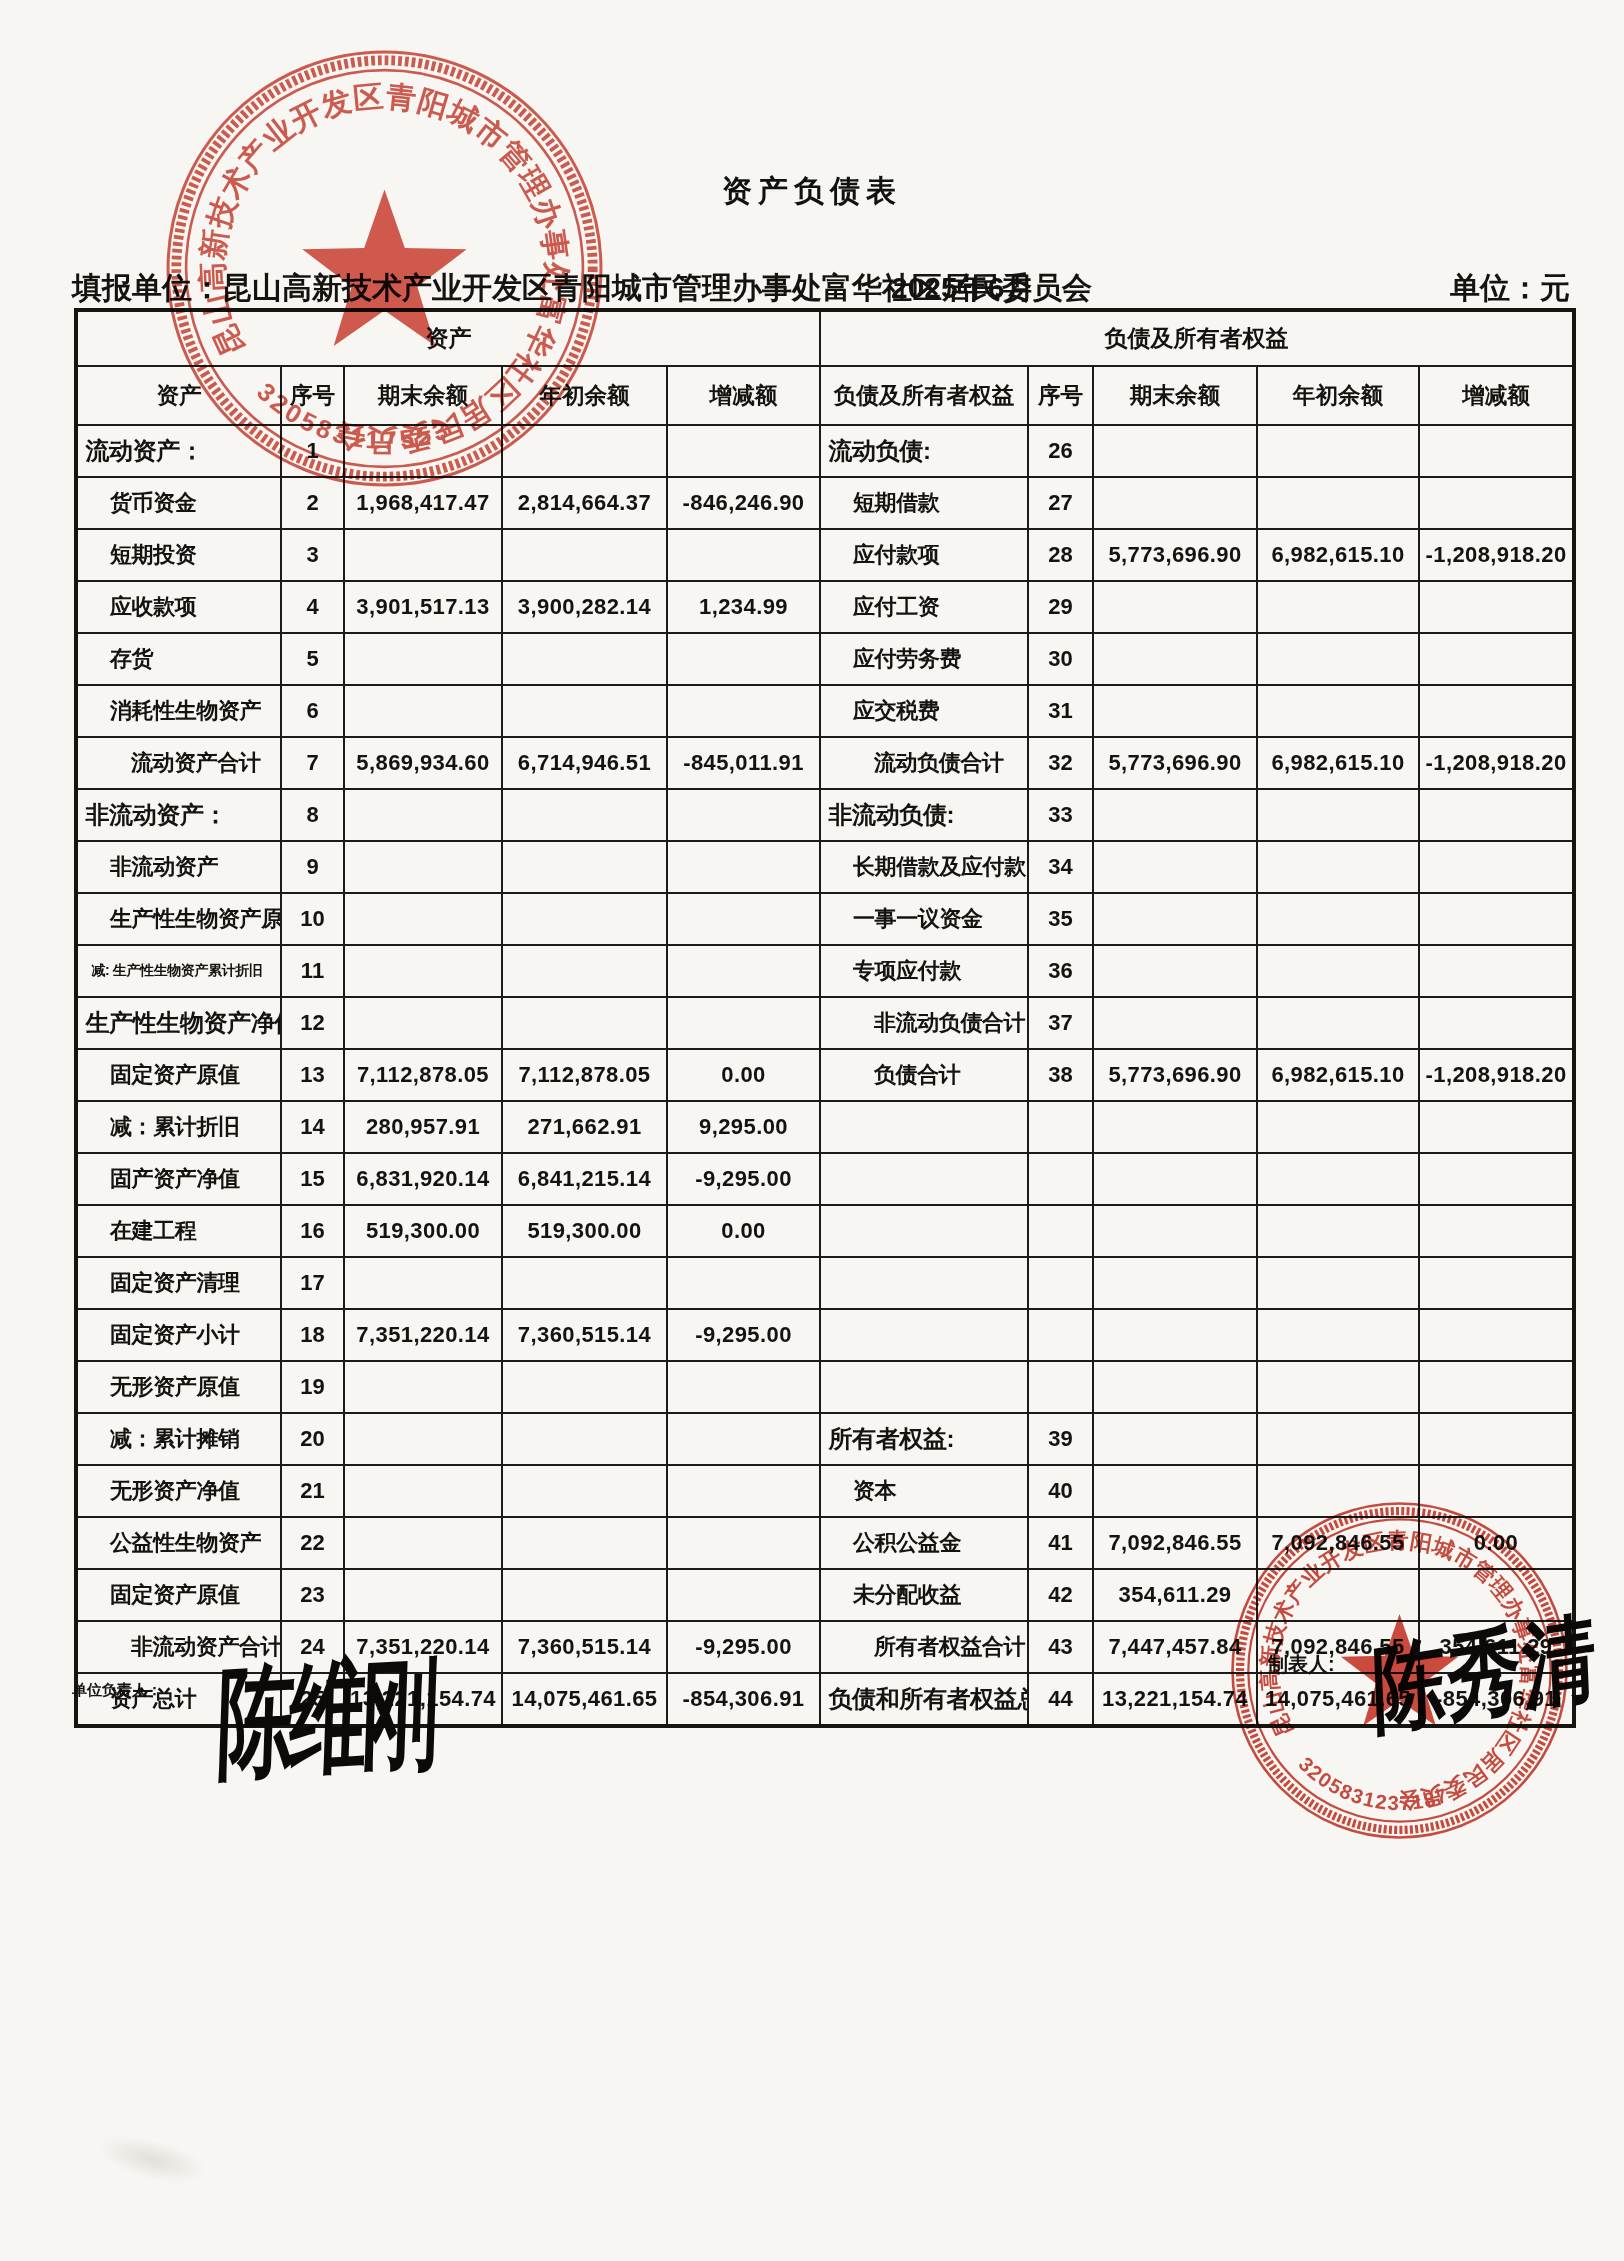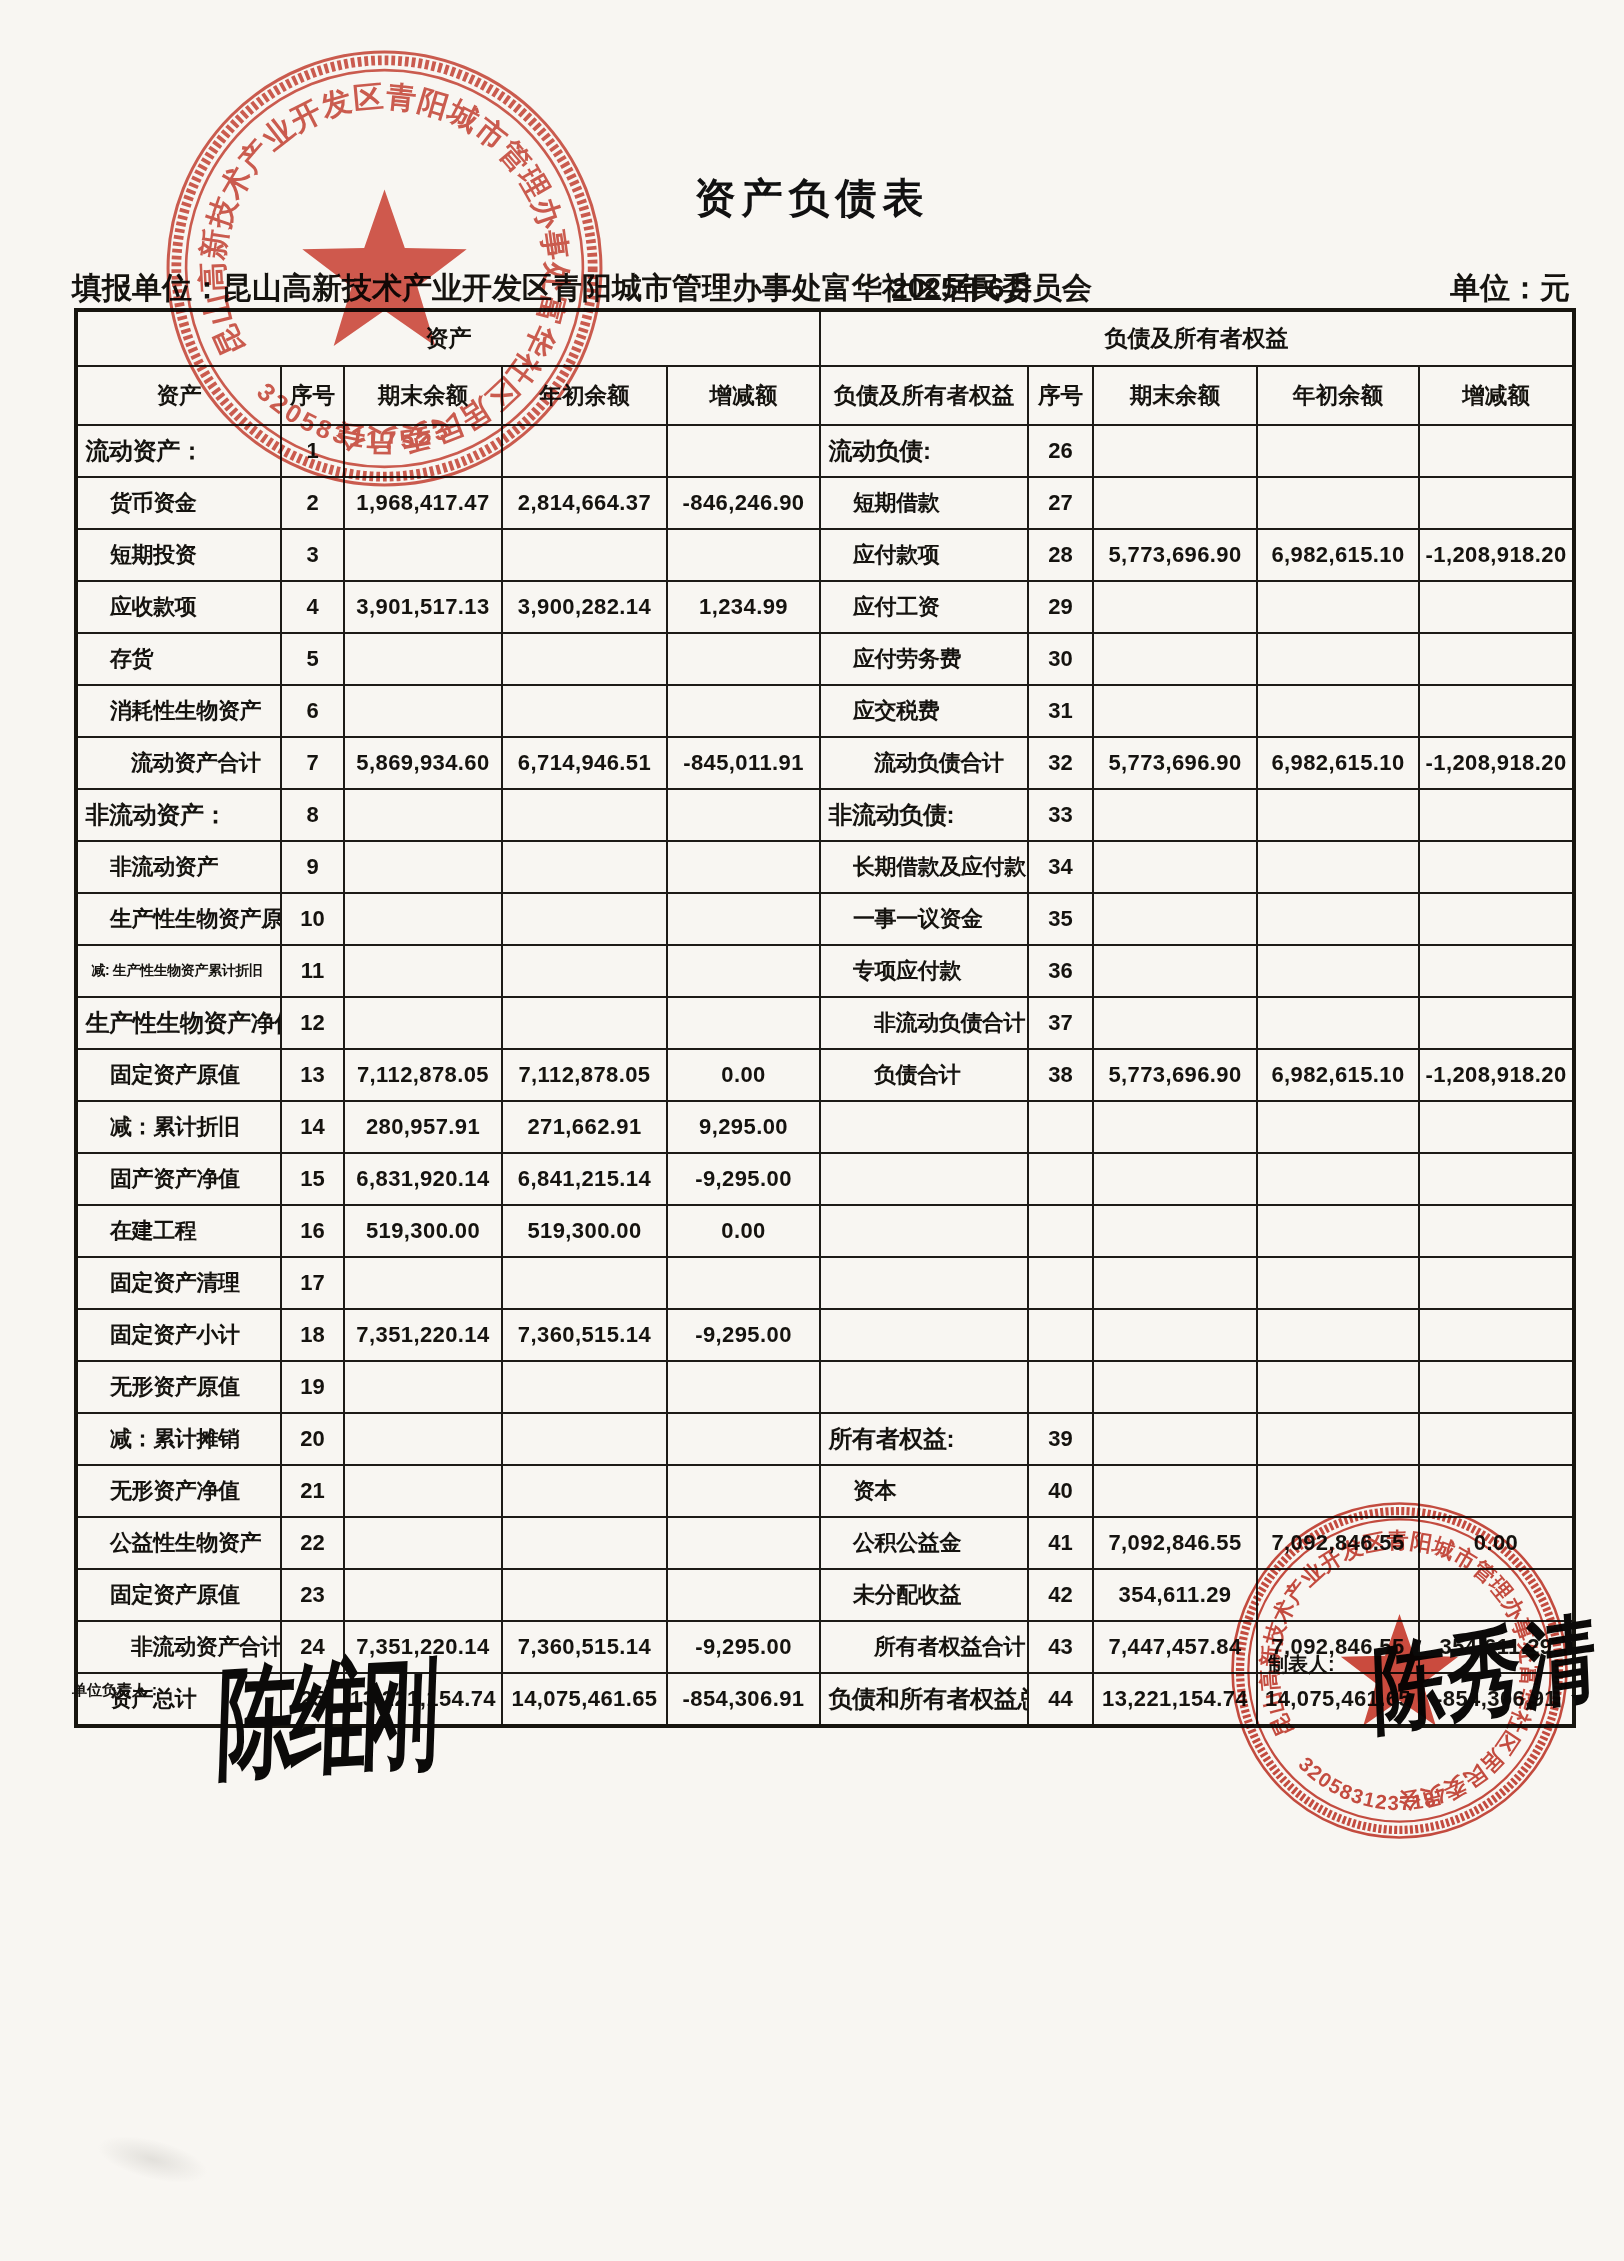--- a/index.html
+++ b/index.html
@@ -1,19 +1,19 @@
 <!DOCTYPE html>
 <html style="font-size:12px"><head>
 <meta charset="utf-8">
 <style>
   html,body{margin:0;padding:0;}
   body{background:#d8d6d2;font-family:"Liberation Sans",sans-serif;}
   .page{position:relative;width:1624px;height:2261px;background:#f8f6f2;overflow:hidden;color:#15130f;}
   .title{position:absolute;left:0;right:0;top:171px;margin:0;text-align:center;
-         font-size:41px;font-weight:800;letter-spacing:6px;color:#111;}
+         font-size:30px;font-weight:800;letter-spacing:6px;color:#111;}
   .meta{position:absolute;left:0;right:0;top:268px;height:30px;font-size:30px;font-weight:700;}
   .meta-unit{position:absolute;left:72px;top:0;white-space:nowrap;}
   .meta-period{position:absolute;left:891px;top:0;white-space:nowrap;}
   .meta-currency{position:absolute;right:54px;top:0;white-space:nowrap;}
 
   table.sheet{position:absolute;left:74px;top:308px;width:1498px;border-collapse:collapse;
               table-layout:fixed;background:transparent;}
   .sheet th,.sheet td{border:2.3px solid #1d1b17;padding:0;overflow:hidden;white-space:nowrap;}
   .sheet{border:4.5px solid #17150f;}
   .group-row th{height:53px;font-size:23px;font-weight:800;text-align:center;}

